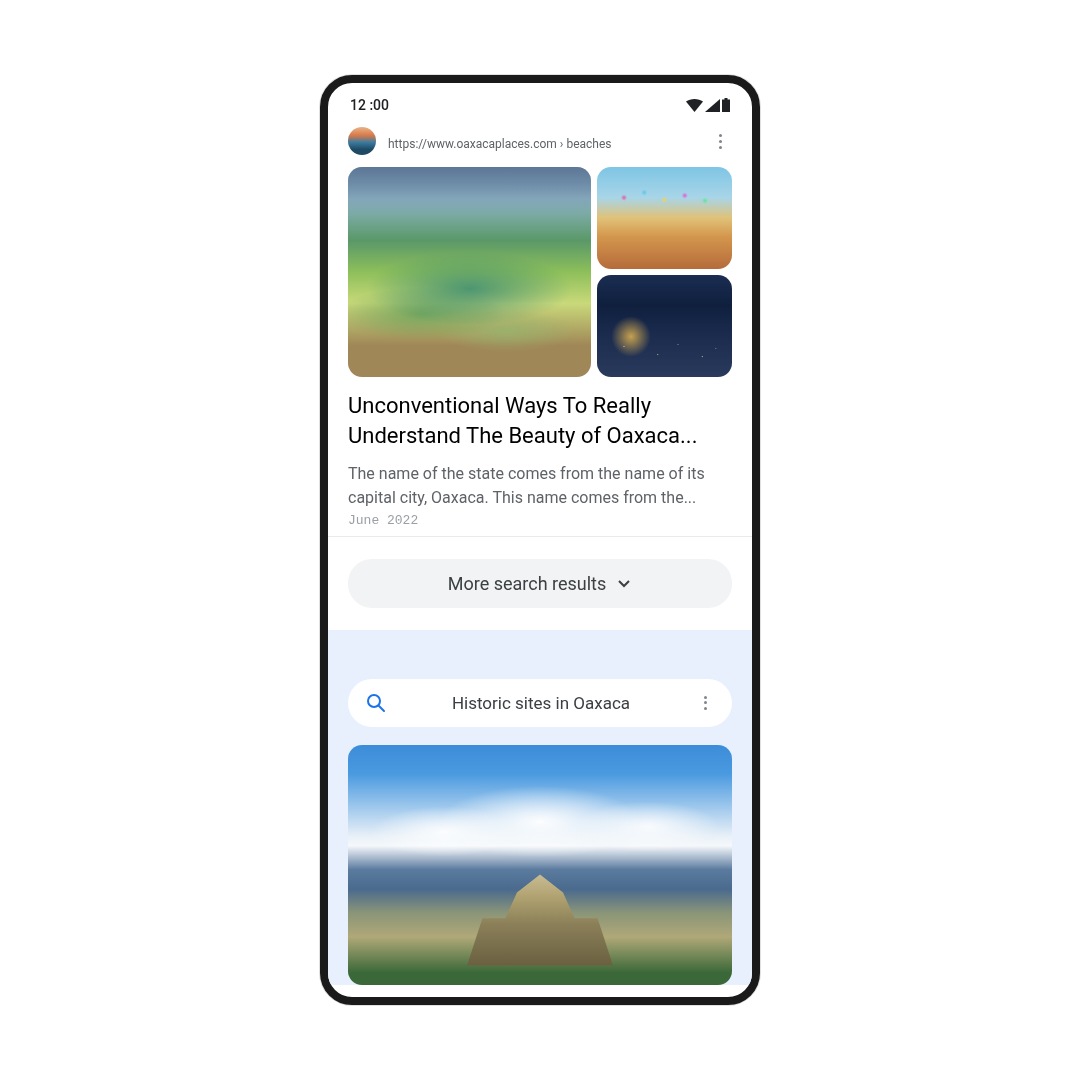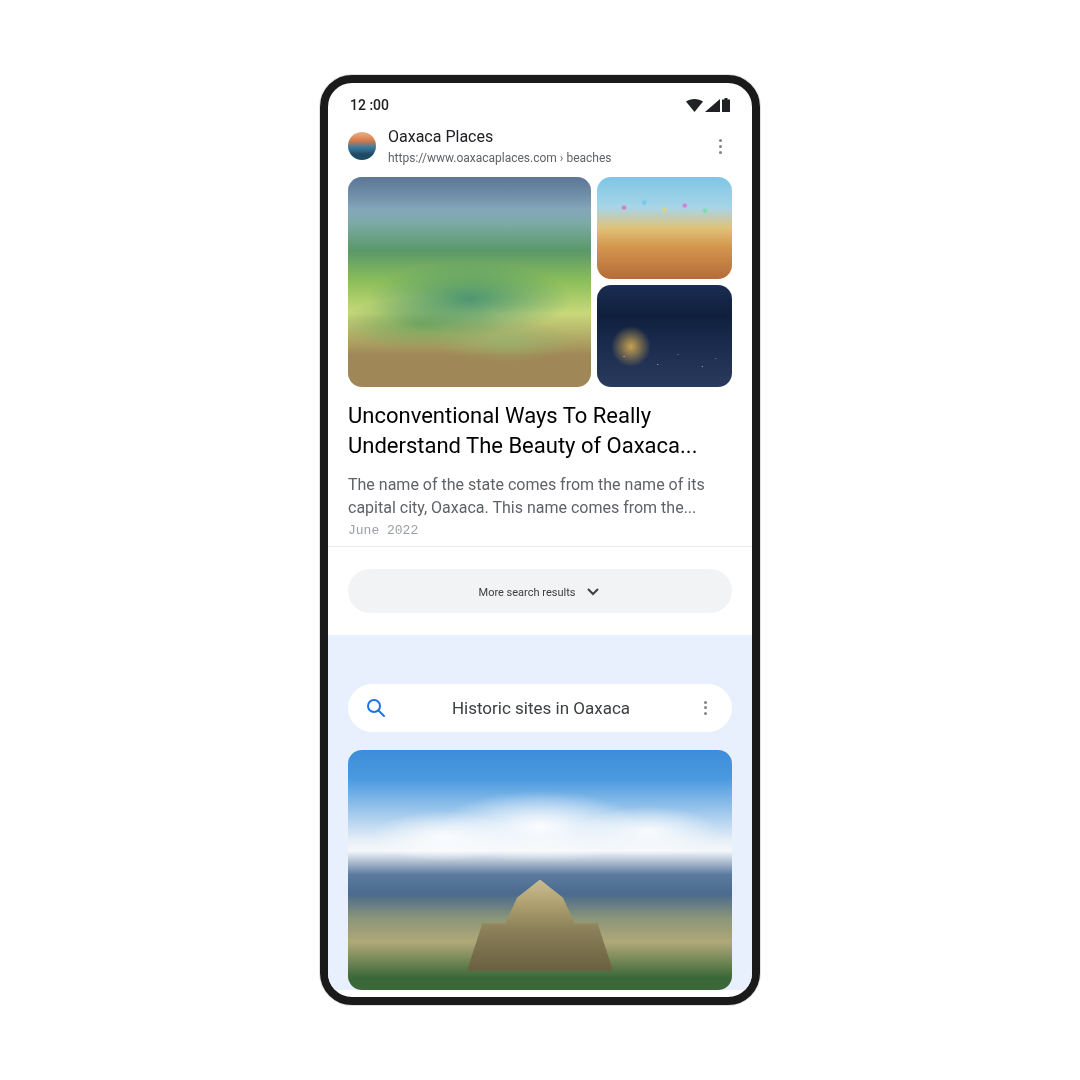--- a/index.html
+++ b/index.html
@@ -143,24 +143,24 @@
     margin-bottom: 8px;
     font-family: Liberation Mono, monospace;
   }
   .divider { height: 1px; background: #ebebeb; margin: 0 -20px; }
   .more-results {
     margin: 22px 0;
     background: #f1f3f4;
     border-radius: 24px;
     padding: 14px 0;
     display: flex;
-    align-items: flex-end;
+    align-items: center;
     justify-content: center;
     gap: 10px;
-    font-size: 11px;
+    font-size: 18px;
     color: #3c4043;
     cursor: pointer;
   }
   .related-section {
     margin: 0 -20px;
     padding: 22px 20px 0 20px;
     background: #e8f0fe;
   }
   .search-pill {
     background: #ffffff;
@@ -219,21 +219,20 @@
           <path fill="#202124" d="M2.5 0 h3 v1.5 H8 v12.5 H0 V1.5 h2.5 Z"></path>
         </svg>
     </div>
   </div>
 
   <div class="content">
 
     <div class="result-header">
       <div class="favicon"></div>
       <div class="site-info">
-        <div class="site-name">Oaxaca Places</div>
         <div class="site-url">
           <span>https://www.oaxacaplaces.com</span><span class="path"> › beaches</span>
         </div>
       </div>
       <div class="more-icon">
         <span></span>
           <span></span>
           <span></span>
       </div>
     </div>

